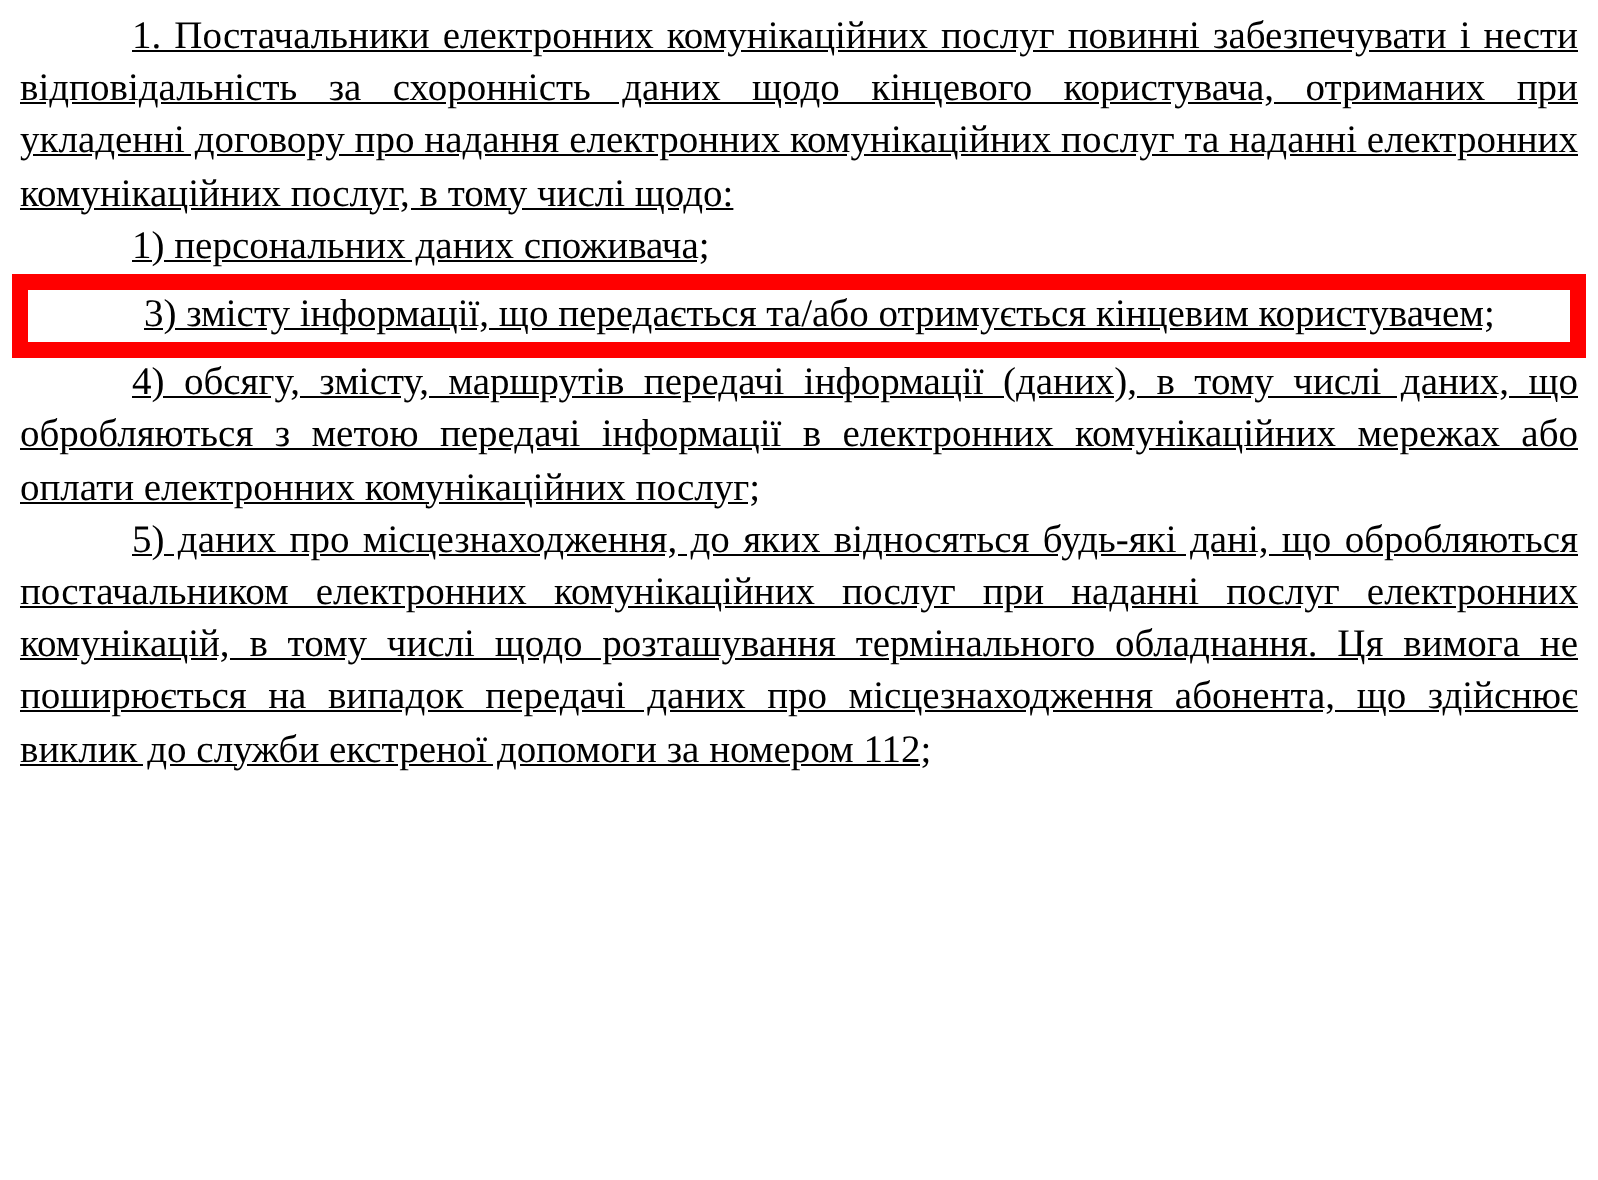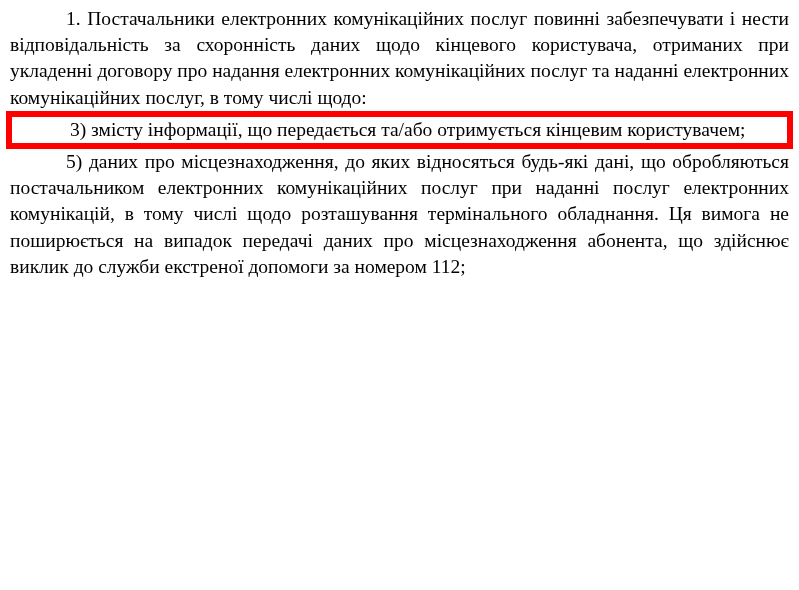--- a/index.html
+++ b/index.html
@@ -13,52 +13,55 @@
     font-family: "Liberation Serif", serif;
     color: #000000;
     overflow: hidden;
   }
   .page {
     position: relative;
     width: 799px;
     height: 590px;
     box-sizing: border-box;
     padding: 6px 10px 0 10px;
+    text-decoration: underline;
   }
   .para {
     margin: 0 0 0 0;
     font-size: 19.5px;
     line-height: 26.2px;
     text-align: justify;
     text-align-last: left;
     text-justify: inter-word;
     text-indent: 56px;
     hyphens: none;
   }
   .highlight-block {
     position: relative;
-    border: 6px solid #b91c1c;
+    border: 8px solid #b91c1c;
     margin: 0 -4px;
     padding: 0 2px;
     box-sizing: border-box;
   }
   .highlight-block .para {
     text-indent: 56px;
   }
 </style>
 </head>
 <body>
 
 <div class="page">
 
   <p class="para">1. Постачальники електронних комунікаційних послуг повинні забезпечувати і нести відповідальність за схоронність даних щодо кінцевого користувача, отриманих при укладенні договору про надання електронних комунікаційних послуг та наданні електронних комунікаційних послуг, в тому числі щодо:</p>
 
+  <p class="para">1) персональних даних споживача;</p>
 
 
   <div class="highlight-block" style="border-color: rgb(255, 0, 0);">
     <p class="para">3) змісту інформації, що передається та/або отримується кінцевим користувачем;</p>
   </div>
 
+  <p class="para">4) обсягу, змісту, маршрутів передачі інформації (даних), в тому числі даних, що обробляються з метою передачі інформації в електронних комунікаційних мережах або оплати електронних комунікаційних послуг;</p>
 
   <p class="para">5) даних про місцезнаходження, до яких відносяться будь-які дані, що обробляються постачальником електронних комунікаційних послуг при наданні послуг електронних комунікацій, в тому числі щодо розташування термінального обладнання. Ця вимога не поширюється на випадок передачі даних про місцезнаходження абонента, що здійснює виклик до служби екстреної допомоги за номером 112;</p>
 
 
 </div>
 
 </body></html>

